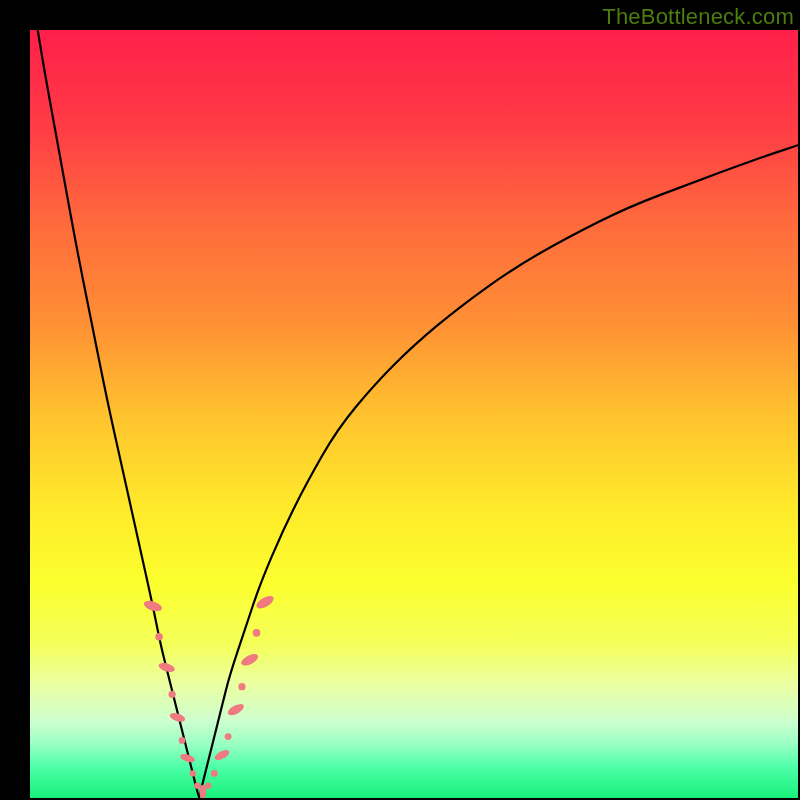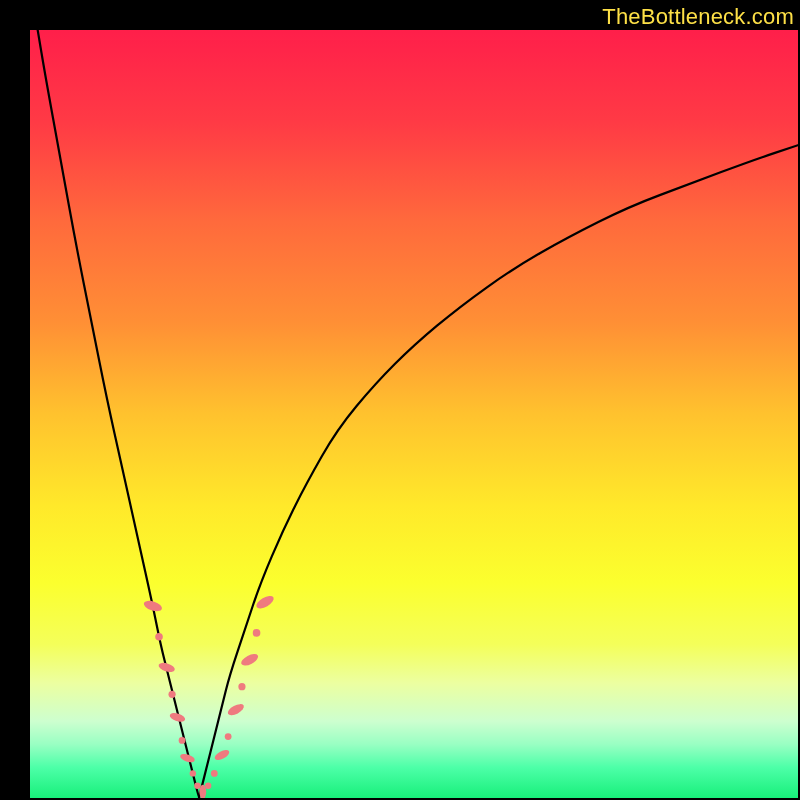--- a/index.html
+++ b/index.html
@@ -26,21 +26,21 @@
   }
   .plot-area svg {
     display: block;
     width: 768px;
     height: 768px;
   }
   .watermark {
     position: absolute;
     top: 4px;
     right: 6px;
-    color: #fde047;
+    color: #4d7c0f;
     font-size: 22px;
     font-weight: 400;
     letter-spacing: 0.2px;
     user-select: none;
   }
 </style>
 </head>
 <body>
 
 <div class="frame">

